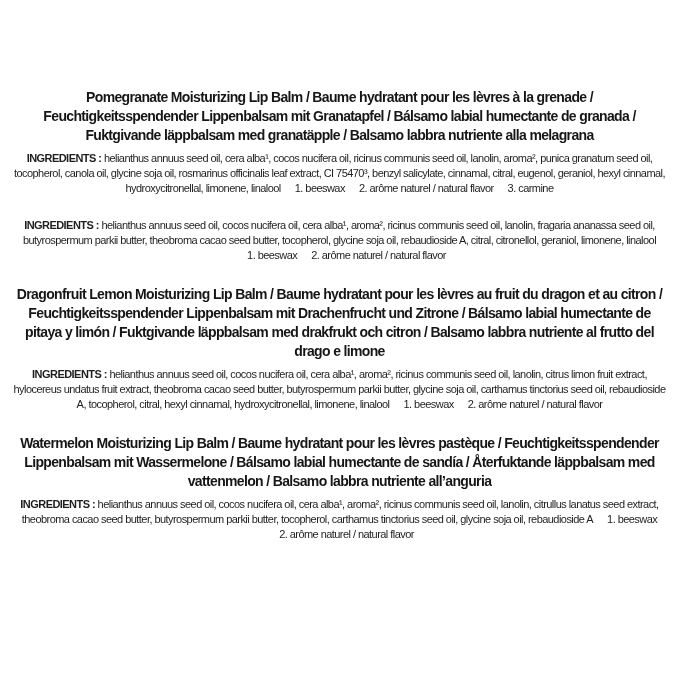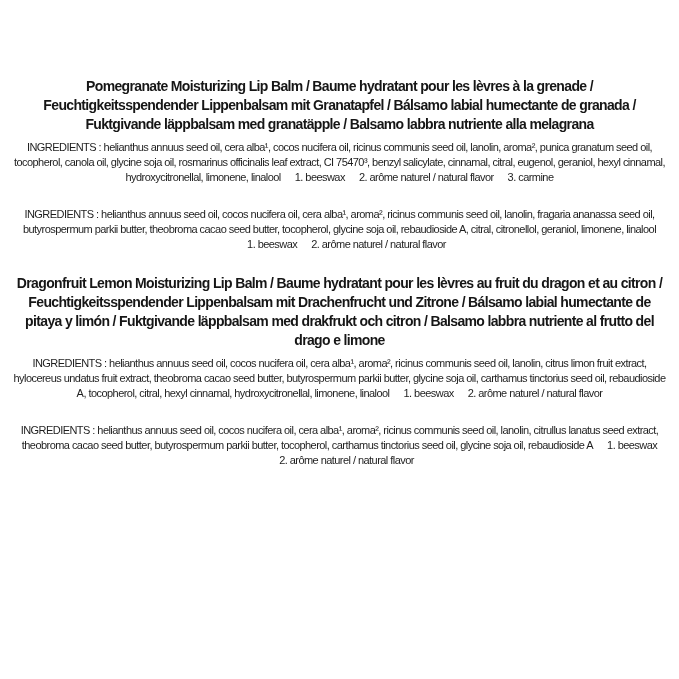--- a/index.html
+++ b/index.html
@@ -10,21 +10,21 @@
   body {
     width: 679px;
     height: 679px;
     color: #1a1a1a;
     font-family: "Liberation Sans", sans-serif;
     overflow: hidden;
   }
   .label-sheet {
     box-sizing: border-box;
     width: 657px;
-    margin: 1px auto;
+    margin: 12px auto;
     padding-top: 76px;
     text-align: center;
   }
   .product-section {
     margin: 0 0 22px 0;
   }
   .section-title {
     margin: 0 0 6px 0;
     font-size: 14px;
     font-weight: 700;
@@ -34,21 +34,21 @@
   }
   .ingredients {
     margin: 0;
     font-size: 11px;
     font-weight: 400;
     line-height: 15px;
     letter-spacing: -0.55px;
     color: #1e1e1e;
   }
   .ingredients .ing-label {
-    font-weight: 400;
+    font-weight: 700;
   }
   .footnote {
     display: inline-block;
     margin-left: 14px;
     white-space: nowrap;
   }
 </style>
 </head>
 <body>
 
@@ -62,16 +62,17 @@
   <section class="product-section">
     <p class="ingredients"><span class="ing-label">INGREDIENTS :</span> <span>helianthus annuus seed oil, cocos nucifera oil, cera alba¹, aroma², ricinus communis seed oil, lanolin, fragaria ananassa seed oil, butyrospermum parkii butter, theobroma cacao seed butter, tocopherol, glycine soja oil, rebaudioside A, citral, citronellol, geraniol, limonene, linalool</span><span class="footnote">1. beeswax</span><span class="footnote">2. arôme naturel / natural flavor</span></p>
   </section>
 
   <section class="product-section">
     <h2 class="section-title">Dragonfruit Lemon Moisturizing Lip Balm / Baume hydratant pour les lèvres au fruit du dragon et au citron / Feuchtigkeitsspendender Lippenbalsam mit Drachenfrucht und Zitrone / Bálsamo labial humectante de pitaya y limón / Fuktgivande läppbalsam med drakfrukt och citron / Balsamo labbra nutriente al frutto del drago e limone</h2>
     <p class="ingredients"><span class="ing-label">INGREDIENTS :</span> <span>helianthus annuus seed oil, cocos nucifera oil, cera alba¹, aroma², ricinus communis seed oil, lanolin, citrus limon fruit extract, hylocereus undatus fruit extract, theobroma cacao seed butter, butyrospermum parkii butter, glycine soja oil, carthamus tinctorius seed oil, rebaudioside A, tocopherol, citral, hexyl cinnamal, hydroxycitronellal, limonene, linalool</span><span class="footnote">1. beeswax</span><span class="footnote">2. arôme naturel / natural flavor</span></p>
   </section>
 
   <section class="product-section">
+    <h2 class="section-title">Watermelon Moisturizing Lip Balm / Baume hydratant pour les lèvres pastèque / Feuchtigkeitsspendender Lippenbalsam mit Wassermelone / Bálsamo labial humectante de sandía / Återfuktande läppbalsam med vattenmelon / Balsamo labbra nutriente all’anguria</h2>
     <p class="ingredients"><span class="ing-label">INGREDIENTS :</span> <span>helianthus annuus seed oil, cocos nucifera oil, cera alba¹, aroma², ricinus communis seed oil, lanolin, citrullus lanatus seed extract, theobroma cacao seed butter, butyrospermum parkii butter, tocopherol, carthamus tinctorius seed oil, glycine soja oil, rebaudioside A</span><span class="footnote">1. beeswax</span><span class="footnote">2. arôme naturel / natural flavor</span></p>
   </section>
 
 </div>
 
 </body></html>

